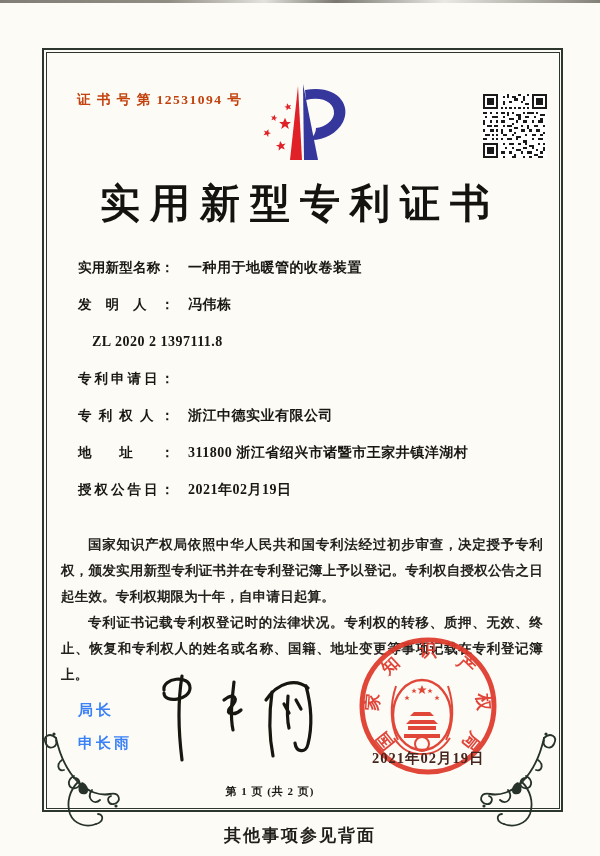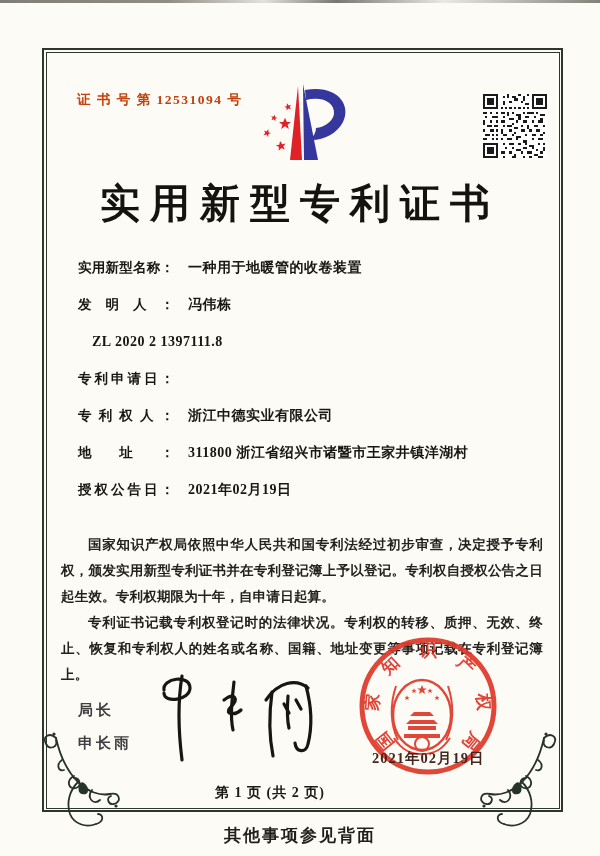--- a/index.html
+++ b/index.html
@@ -46,31 +46,31 @@
   .grant-right{display:flex;}
   .body-text{
     position:absolute;left:61px;top:504px;width:482px;
     font-size:13.5px;line-height:26px;font-weight:600;color:#23221e;
     text-align:justify;
     margin-top:28px;
   }
   .body-text p{margin:0;text-indent:2em;letter-spacing:.2px;}
   .director{
     position:absolute;left:78px;top:694px;
-    font-size:15px;font-weight:700;line-height:33px;letter-spacing:3px;color:#404040;
+    font-size:15px;font-weight:700;line-height:33px;letter-spacing:3px;color:#3b82f6;
   }
   .signature{position:absolute;left:138px;top:666px;}
   .seal{position:absolute;left:346px;top:620px;opacity:.93;}
   .seal-date{
     position:absolute;left:372px;top:749px;
     font-size:14.5px;font-weight:700;letter-spacing:1px;color:#45261f;
   }
   .page-info{
     position:absolute;left:0;top:784px;width:540px;text-align:center;
-    font-size:14px;font-weight:600;letter-spacing:1px;color:#1a1915;
+    font-size:11px;font-weight:600;letter-spacing:1px;color:#1a1915;
   }
   .back-note{
     position:absolute;left:0;top:824px;width:600px;text-align:center;
     font-size:17px;font-weight:700;letter-spacing:2px;color:#201f1a;
   }
   .flourish{position:absolute;}
   .flourish.left{left:26px;top:730px;}
   .flourish.right{left:474px;top:730px;}
 </style>
 </head>

